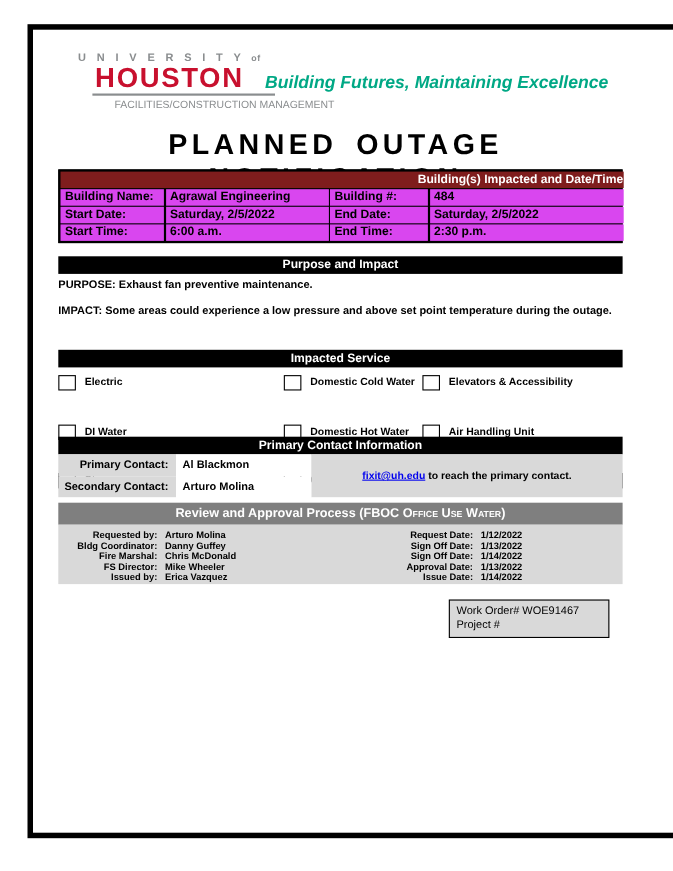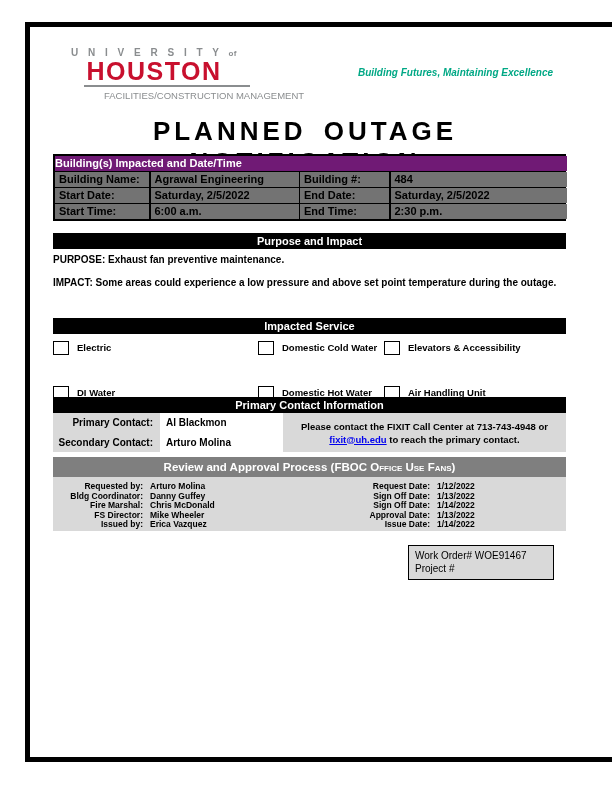--- a/index.html
+++ b/index.html
@@ -12,39 +12,39 @@
   
   .logo { position:absolute; left:28px; top:20px; width:192px; }
   .logo-univ { text-align:center; color:#8A8D8F; font-size:10px; letter-spacing:3.5px;
     font-weight:bold; white-space:nowrap; }
   .logo-of { font-size:8px; letter-spacing:0.5px; }
   .logo-houston { text-align:center; color:#C8102E; font-size:25px; font-weight:bold;
     letter-spacing:1.5px; line-height:26px; }
   .logo-line { height:2px; background:#8A8D8F; margin:1px 0 3px 26px; width:166px; }
   .logo-dept { color:#8A8D8F; font-size:9.5px; white-space:nowrap;padding-left:46px; }
 
-  .tagline { position:absolute; right:27px; top:40px; color:#00A885; font-size:10px;
+  .tagline { position:absolute; right:27px; top:40px; color:#00A885; font-size:16px;
     font-weight:bold; font-style:italic; }
 
   .doc-title { position:absolute; left:0; top:89px; width:100%; text-align:center;
     font-size:26px; font-weight:bold; letter-spacing:4px; word-spacing:6px; }
 
   
   .bar { position:absolute; left:23px; width:513px; height:16px; background:#000;
     color:#fff; font-size:11px; font-weight:bold; text-align:center; line-height:16px; }
   .bar-gray { background:#7F7F7F; height:20px; line-height:20px; font-size:11.5px; }
   .sc { font-variant:small-caps; }
 
   
   .btable { position:absolute; left:23px; top:127px; width:513px; background:#000;
     display:grid; grid-template-columns:94px 148px 89px 176px; gap:1.5px;
     border:2px solid #000; }
-  .btable .cell { background:#737373; font-size:11px; font-weight:bold; line-height:14.5px;
+  .btable .cell { background:#d946ef; font-size:11px; font-weight:bold; line-height:14.5px;
     padding-left:4px; white-space:nowrap; }
-  .btable .thead { grid-column:1 / -1; background:#701a75; color:#fff; text-align:left;
+  .btable .thead { grid-column:1 / -1; background:#7f1d1d; color:#fff; text-align:right;
     padding-left:0; }
   .btable .r { text-align:left; padding-right:20px; }
 
   
   .purpose-text, .impact-text { position:absolute; left:23px; width:508px;
     font-size:10px; font-weight:bold; line-height:12px; }
 
   
   .svc-col { position:absolute; display:flex; flex-direction:column;gap:32px; }
   .svc-row { display:flex; height:14px; align-items:stretch; }
@@ -170,28 +170,27 @@
       <div class="svc-box">x</div>
       <div class="svc-label svc-label-boxed">OTHER: Exhaust Fans</div>
     </div>
   </div>
 
   <div class="bar" style="top:370px;">Primary Contact Information</div>
   <div class="contact-grid">
     <div class="contact-label" style="grid-row:1;">Primary Contact:</div>
     <div class="contact-value" style="grid-row:1;">Al Blackmon</div>
     <div class="contact-note">
-      <div>Please contact the FIXIT Call Center at 713-743-4948 or</div>
       <div><a href="#">fixit@uh.edu</a><span> to reach the primary contact.</span></div>
     </div>
     <div class="contact-label" style="grid-row:2;">Secondary Contact:</div>
     <div class="contact-value" style="grid-row:2;">Arturo Molina</div>
   </div>
 
-  <div class="bar bar-gray" style="top:430px;"><span>Review and Approval Process (FBOC </span><span class="sc">Office Use Fans</span><span>)</span></div>
+  <div class="bar bar-gray" style="top:430px;"><span>Review and Approval Process (FBOC </span><span class="sc">Office Use Water</span><span>)</span></div>
 
   <div class="review-body">
     <div class="review-half review-left">
       <div class="rv-label">Requested by:</div>
       <div class="rv-value">Arturo Molina</div>
       <div class="rv-label">Bldg Coordinator:</div>
       <div class="rv-value">Danny Guffey</div>
       <div class="rv-label">Fire Marshal:</div>
       <div class="rv-value">Chris McDonald</div>
       <div class="rv-label">FS Director:</div>

